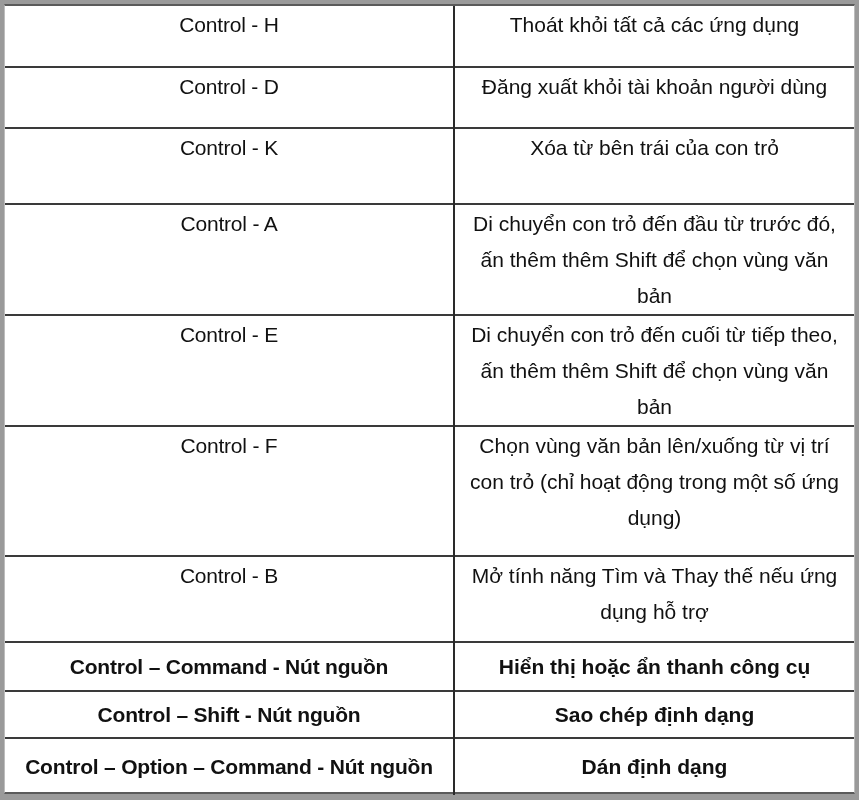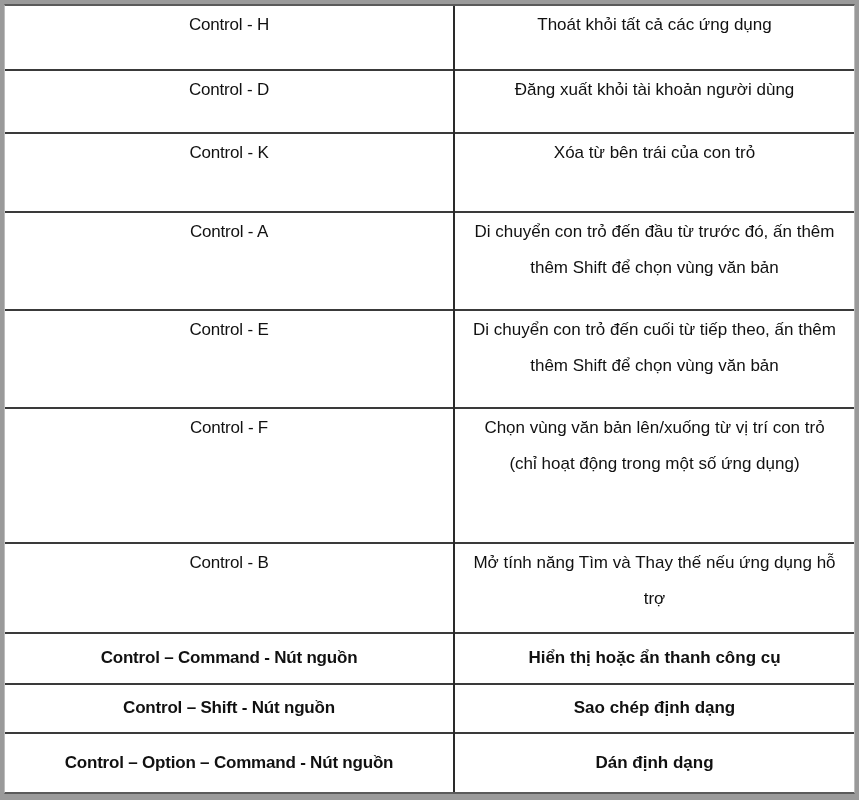--- a/index.html
+++ b/index.html
@@ -31,21 +31,21 @@
       border-collapse: collapse;
       width: 100%;
       height: 100%;
       table-layout: fixed;
     }
     table.shortcuts td {
       border-top: 2px solid #3a3a3a;
       vertical-align: top;
       text-align: center;
       color: #111111;
-      font-size: 17px;
+      font-size: 21px;
       line-height: 36px;
       padding: 1px 6px 0 6px;
       box-sizing: border-box;
     }
     table.shortcuts tr:first-child td {
       border-top: none;
     }
     table.shortcuts td.key {
       width: 449px;
       border-right: 2px solid #2a2a2a;

